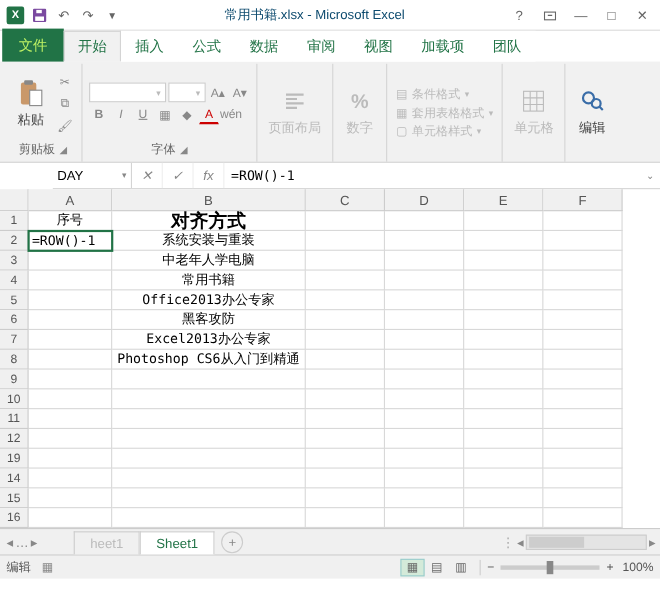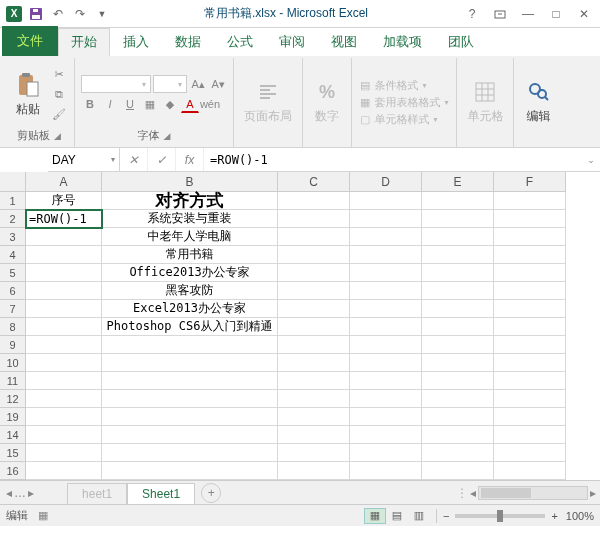--- a/index.html
+++ b/index.html
@@ -102,22 +102,22 @@
     <div class="winbtn">—</div>
     <div class="winbtn">□</div>
     <div class="winbtn">✕</div>
   </div>
 </div>
 
 <div class="tabs">
   <div class="tab file">文件</div>
   <div class="tab active">开始</div>
   <div class="tab">插入</div>
+  <div class="tab">公式</div>
   <div class="tab">数据</div>
-  <div class="tab">公式</div>
   <div class="tab">审阅</div>
   <div class="tab">视图</div>
   <div class="tab">加载项</div>
   <div class="tab">团队</div>
 </div>
 
 <div class="ribbon">
   <div class="ribbon-group">
     <div class="body">
       <div class="bigbtn">

